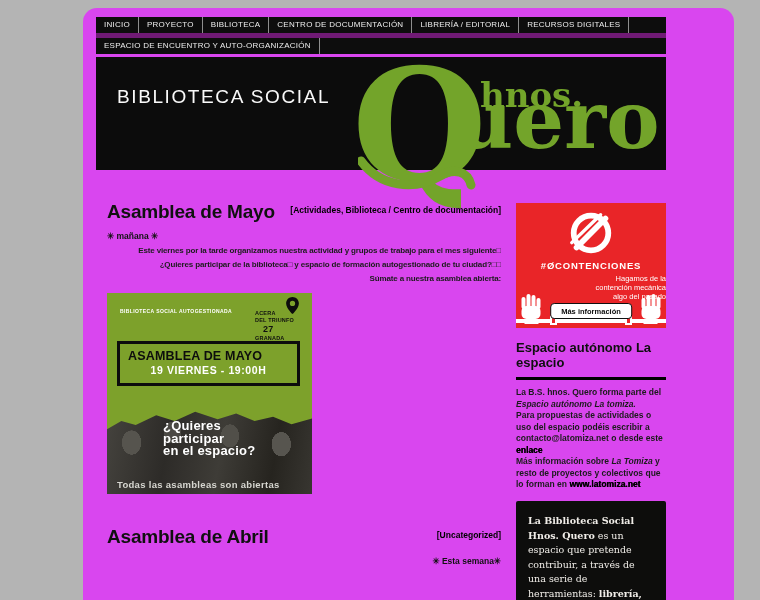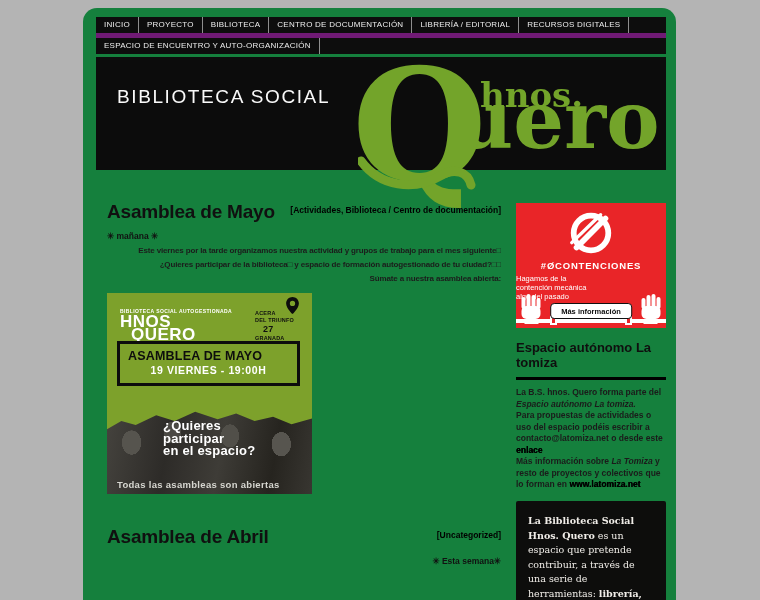--- a/index.html
+++ b/index.html
@@ -1,20 +1,20 @@
 <!DOCTYPE html>
 <html><head>
 <meta charset="utf-8">
 <style>
   * { margin:0; padding:0; box-sizing:border-box; }
   html,body { width:760px; height:600px; overflow:hidden; }
   body { background:#b4b4b4; font-family:"Liberation Sans", sans-serif; position:relative; }
 
-  .page { position:absolute; left:83px; top:8px; width:593px; height:592px;
-          background:#15803d; border-radius:14px 14px 0 0; overflow:hidden; }
+  .page { position:absolute; left:83px; top:8px; width:651px; height:592px;
+          background:#d946ef; border-radius:14px 14px 0 0; overflow:hidden; }
 
   
   nav { position:absolute; left:13px; top:9px; width:570px; background:#0d0d0d; }
   .nav-row { display:flex; align-items:stretch; }
   .nav-row2 { border-top:5px solid #701a75; }
   .nav-item { color:#ededed; font-size:8px; letter-spacing:0.25px; line-height:16px;
               padding:0 8px; border-right:1px solid #8f8f8f; white-space:nowrap;
               text-decoration:none; cursor:pointer; }
 
   
@@ -73,21 +73,21 @@
                 font-weight:700; letter-spacing:0.3px; }
 
   
   aside { position:absolute; left:433px; top:195px; width:150px; height:405px; }
 
   .banner { position:relative; width:150px; height:125px; background:#e92528;
             overflow:hidden; cursor:pointer; }
   .b-logo { position:absolute; left:50%; top:5px; transform:translateX(-50%); }
   .b-hash { position:absolute; top:57px; width:100%; text-align:center; color:#fff;
             font-size:9.5px; font-weight:700; letter-spacing:0.8px; }
-  .b-tag  { position:absolute; top:71px; width:100%; text-align:left; color:#fff;
+  .b-tag  { position:absolute; top:71px; width:100%; text-align:right; color:#fff;
             font-size:7.5px; line-height:9px; }
   .b-tag span { display:block; }
   .b-btn { position:absolute; top:100px; left:50%; transform:translateX(-50%);
            background:#fff; border:1.5px solid #101010; border-radius:4px; color:#0d0d0d;
            font-size:7.5px; font-weight:700; padding:2.5px 10px; white-space:nowrap; cursor:pointer; }
   .b-strap { position:absolute; bottom:5px; left:0; right:0; height:4px; background:#fff; }
   .b-buckle { position:absolute; bottom:3px; width:7px; height:9px; background:#e92528;
               border:2px solid #fff; }
   .b-hand { position:absolute; bottom:4px; }
   .b-hand.right { transform:scaleX(-1); }
@@ -141,24 +141,20 @@
         <h1>Asamblea de Mayo</h1>
         <span class="cats">[Actividades, Biblioteca / Centro de documentación]</span>
       </div>
       <div class="meta">✳ mañana ✳</div>
       <p>Este viernes por la tarde organizamos nuestra actividad y grupos de trabajo para el mes siguiente□</p>
       <p>¿Quieres participar de la biblioteca□ y espacio de formación autogestionado de tu ciudad?□□</p>
       <p>Súmate a nuestra asamblea abierta:</p>
 
       <div class="poster">
         <div class="p-brand-small">BIBLIOTECA SOCIAL AUTOGESTIONADA</div>
-        <div class="p-brand-big">
-          <span>HNOS</span>
-          <span class="ind">QUERO</span>
-        </div>
         <svg class="p-pin" width="13" height="17" viewBox="0 0 24 32">
           <path d="M12 0C5.4 0 0 5.4 0 12c0 9 12 20 12 20s12-11 12-20C24 5.4 18.6 0 12 0zm0 17a5 5 0 1 1 0-10 5 5 0 0 1 0 10z" fill="#0d0d0d"></path>
         </svg>
         <div class="p-address">
           <div>ACERA</div>
           <div>DEL TRIUNFO</div>
           <div class="num">27</div>
           <div>GRANADA</div>
         </div>
         <div class="p-eventbox">
@@ -219,21 +215,21 @@
           <rect x="10" y="1" width="4" height="14" rx="2"></rect>
           <rect x="15" y="4" width="4" height="11" rx="2"></rect>
           <rect x="0" y="12" width="19" height="13" rx="5"></rect>
           <rect x="3" y="26" width="14" height="4"></rect>
         </g>
       </svg>
       <div class="b-btn">Más información</div>
     </div>
 
     <section class="widget">
-      <h2>Espacio autónomo La tomiza</h2>
+      <h2>Espacio autónomo La espacio</h2>
       <p>
         <span>La B.S. hnos. Quero forma parte del </span><span class="em">Espacio autónomo La tomiza.</span><br>
         <span>Para propuestas de actividades o uso del espacio podéis escribir a </span><span>contacto@latomiza.net</span><span> o desde este </span><span class="xbold">enlace</span><br>
         <span>Más información sobre </span><span class="em">La Tomiza</span><span> y resto de proyectos y colectivos que lo forman en </span><span class="xbold">www.latomiza.net</span>
       </p>
     </section>
 
     <div class="about">
       <b>La Biblioteca Social Hnos. Quero</b><span> es un espacio que pretende contribuir, a través de una serie de herramientas: </span><b>librería, biblioteca y centro de documentación,</b>
     </div>

